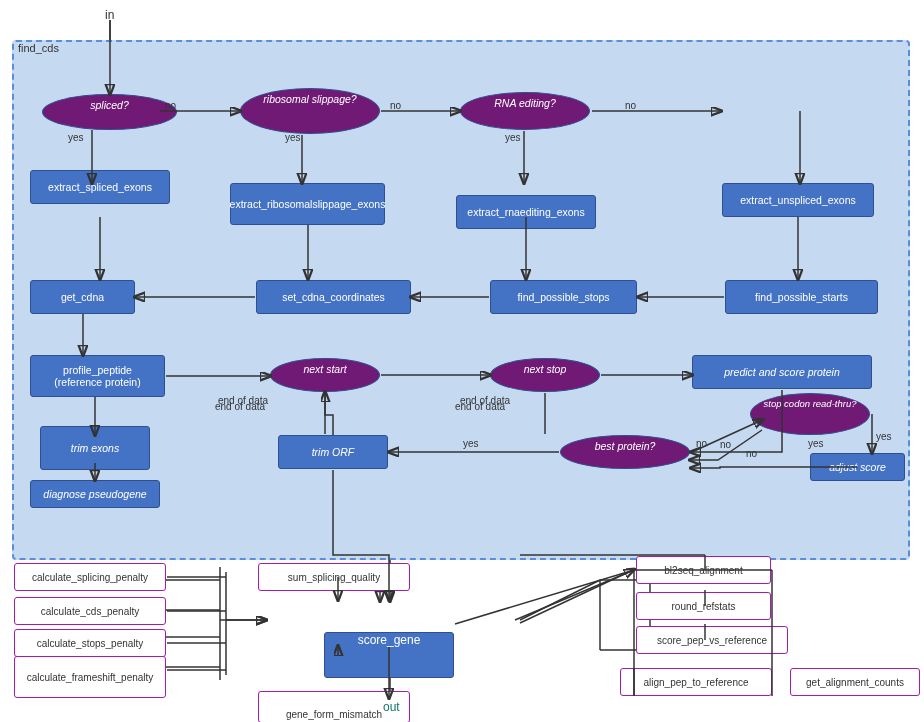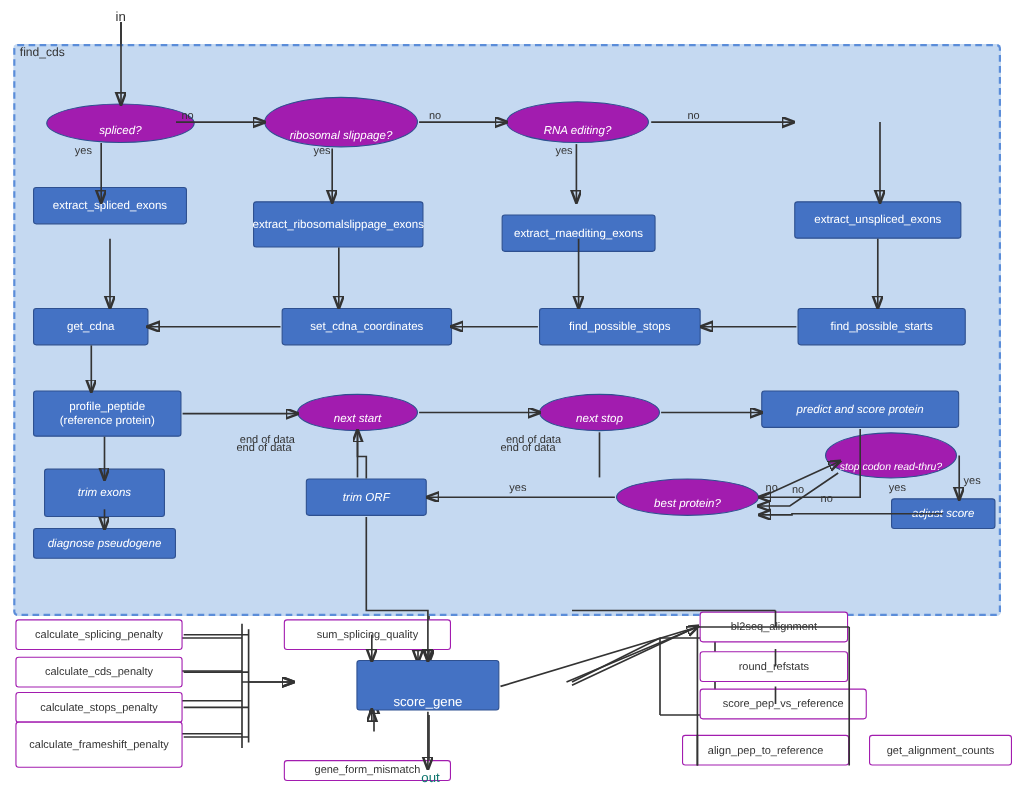--- a/index.html
+++ b/index.html
@@ -72,26 +72,26 @@
       display: flex;
       align-items: center;
       justify-content: center;
       text-align: center;
       font-size: 10px;
       padding: 2px 4px;
     }
 
     .node-ellipse {
       position: absolute;
-      background: #a21caf;
+      background: #701a75;
       color: #fff;
       border: 1px solid #2e5090;
       border-radius: 50%;
       display: flex;
-      align-items: flex-end;
+      align-items: flex-start;
       justify-content: center;
       text-align: center;
       font-size: 10.5px;
       font-style: italic;
       padding: 4px 8px;
     }
 
     svg.arrows {
       position: absolute;
       top: 0;
@@ -115,24 +115,25 @@
     }
 
     
     .score-gene-box {
       position: absolute;
       background: #4472c4;
       color: #fff;
       border: 1px solid #2e5090;
       border-radius: 3px;
       display: flex;
-      align-items: flex-end;
+      align-items: flex-start;
       justify-content: center;
       text-align: center;
       font-size: 11px;
+      margin-top: 32px;
     }
   </style>
 </head>
 <body>
 
 <div class="diagram-container">
 
   <svg class="arrows">
     <defs>
       <marker id="arrow" markerWidth="8" markerHeight="8" refX="6" refY="3" orient="auto">
@@ -347,21 +348,21 @@
   </div>
 
   <div class="node-rect-outline" style="left:14px; top:656px; width:152px; height:42px; text-align:center;">
     <span style="white-space:pre-line;">calculate_frameshift_penalty</span>
   </div>
 
   <div class="node-rect-outline" style="left:258px; top:563px; width:152px; height:28px;">
     <span>sum_splicing_quality</span>
   </div>
 
-  <div class="node-rect-outline" style="left:258px; top:691px; width:152px; height:19px;">
+  <div class="node-rect-outline" style="left:258px; top:691px; width:152px; height:32px;align-items:flex-end;">
     <span>gene_form_mismatch</span>
   </div>
 
   <div class="score-gene-box" style="left:324px; top:600px; width:130px; height:46px; font-size:12px;">
     <span>score_gene</span>
   </div>
 
   <div class="node-rect-outline" style="left:636px; top:556px; width:135px; height:28px;">
     <span>bl2seq_alignment</span>
   </div>

